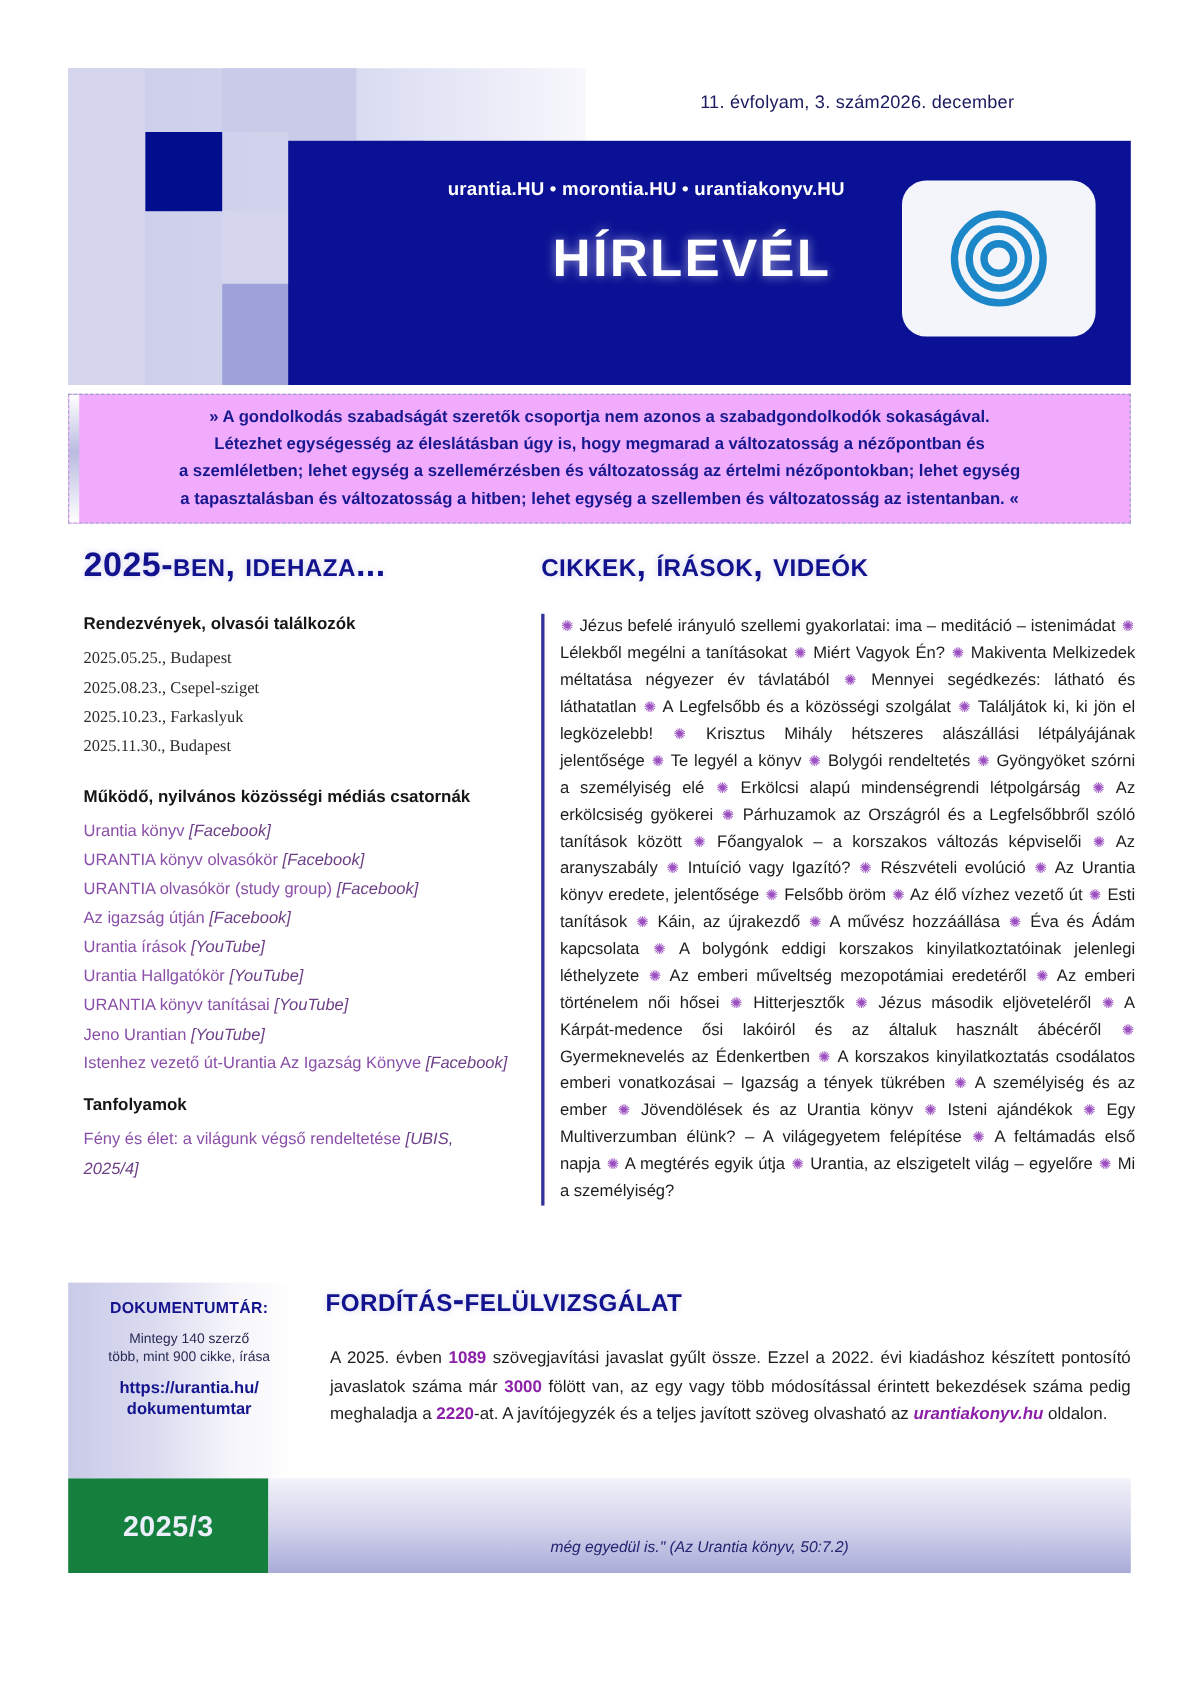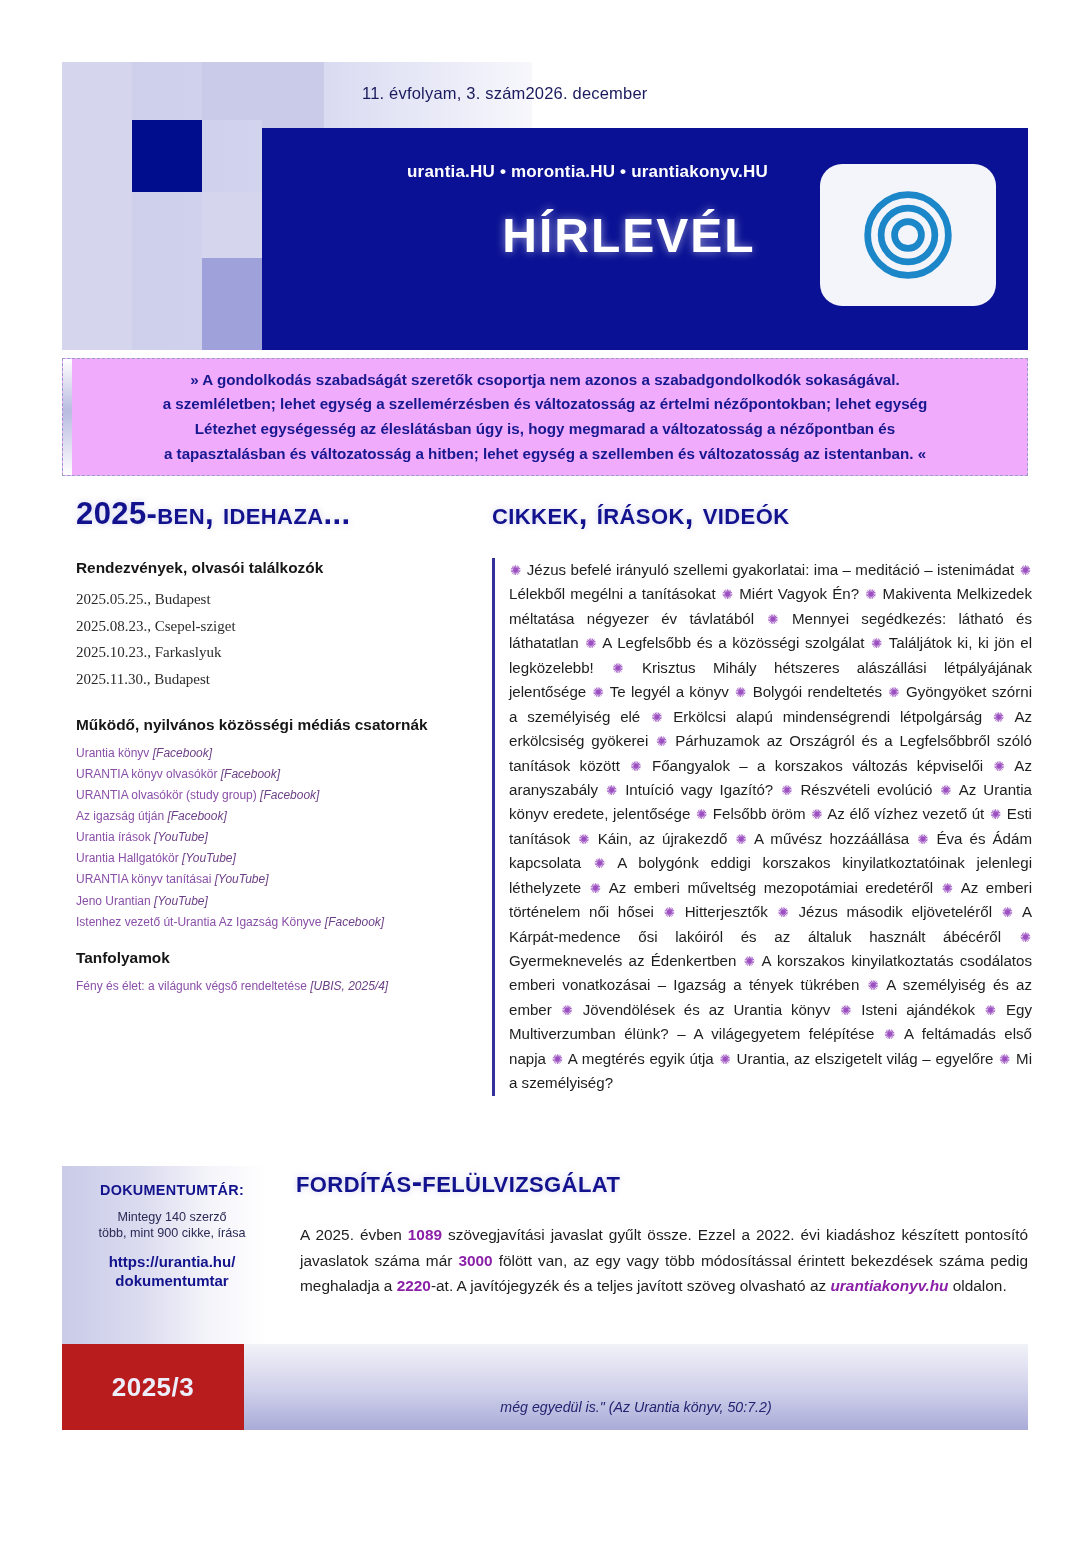--- a/index.html
+++ b/index.html
@@ -51,21 +51,21 @@
     width: 766px;
     height: 222px;
     background: #0a1194;
   }
   .issue-line {
     position: absolute;
     top: 22px;
     left: 300px;
     width: 560px;
     display: flex;
-    justify-content: flex-start;
+    justify-content: flex-end;
     font-size: 16.5px;
     color: #1a1a5e;
     font-weight: 400;
     letter-spacing: .2px;
   }
   .sites-line {
     position: absolute;
     left: 345px;
     top: 100px;
     font-size: 17px;
@@ -168,21 +168,21 @@
   .plain-row {
     font-size: 15px;
     color: #2b2b2b;
     line-height: 1.78;
     font-family: Liberation Serif, serif;
   }
   .gap-20 { height: 22px; }
   .gap-14 { height: 15px; }
 
   .link-row {
-    font-size: 12px;
+    font-size: 15px;
     color: #8a4fa8;
     line-height: 1.76;
   }
   .link-row i { color: #6c3f86; }
 
   
   .articles {
     border-left: 3px solid #32329a;
     padding-left: 14px;
     font-size: 15.1px;
@@ -260,21 +260,21 @@
     position: absolute;
     left: 62px;
     top: 1344px;
     width: 966px;
     height: 86px;
   }
   .footer-badge {
     position: absolute;
     left: 0; top: 0;
     width: 182px; height: 86px;
-    background: #b91c1c;
+    background: #15803d;
     color: #eceffb;
     font-size: 26px;
     font-weight: bold;
     display: flex;
     align-items: center;
     justify-content: center;
     letter-spacing: .5px;
   }
   .footer-quote {
     position: absolute;
@@ -328,22 +328,22 @@
         <circle cx="50" cy="50" r="42" fill="none" stroke="#1b86c8" stroke-width="7"></circle>
         <circle cx="50" cy="50" r="28" fill="none" stroke="#1b86c8" stroke-width="7"></circle>
         <circle cx="50" cy="50" r="14" fill="none" stroke="#1b86c8" stroke-width="7"></circle>
       </svg>
     </div>
   </div>
 
   <div class="quote-box">
     <div class="quote-text">
       <div>» A gondolkodás szabadságát szeretők csoportja nem azonos a szabadgondolkodók sokaságával.</div>
+      <div>Létezhet egységesség az éleslátásban úgy is, hogy megmarad a változatosság a nézőpontban és</div>
       <div>a szemléletben; lehet egység a szellemérzésben és változatosság az értelmi nézőpontokban; lehet egység</div>
-      <div>Létezhet egységesség az éleslátásban úgy is, hogy megmarad a változatosság a nézőpontban és</div>
       <div>a tapasztalásban és változatosság a hitben; lehet egység a szellemben és változatosság az istentanban. «</div>
     </div>
   </div>
 
   <div class="col-left">
     <div class="sec-title num">2025-ben, idehaza...</div>
 
     <div class="sub-head">Rendezvények, olvasói találkozók</div>
     <div class="plain-row">2025.05.25., Budapest</div>
     <div class="plain-row">2025.08.23., Csepel-sziget</div>

